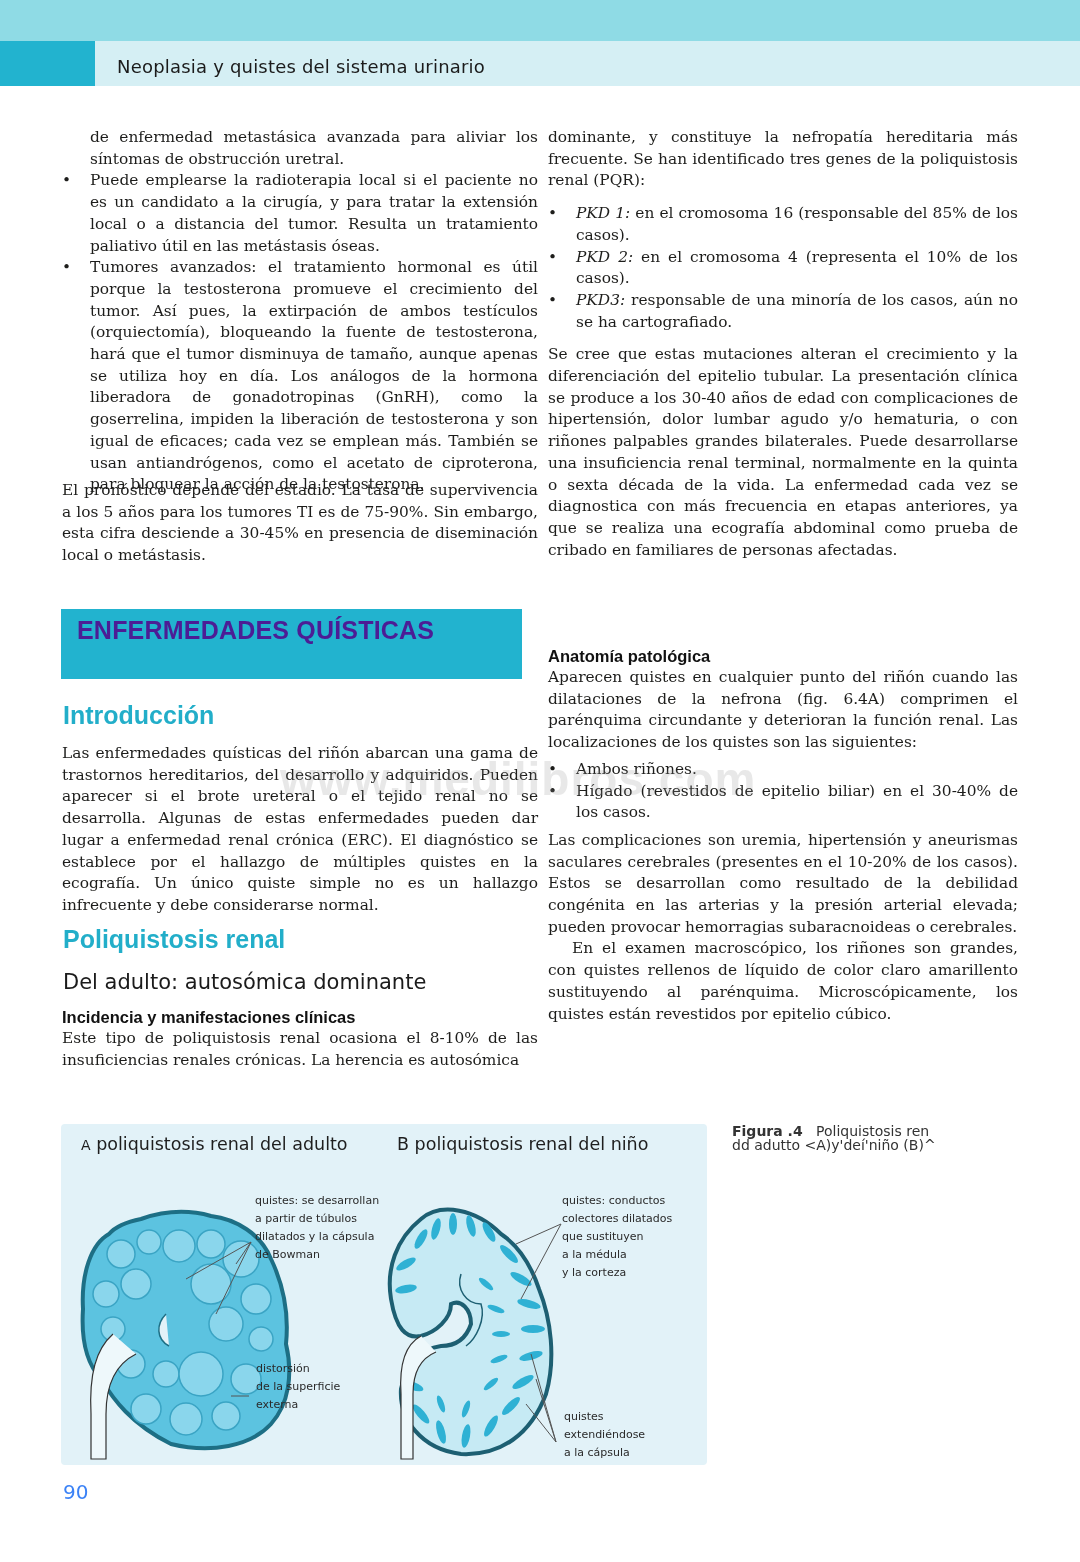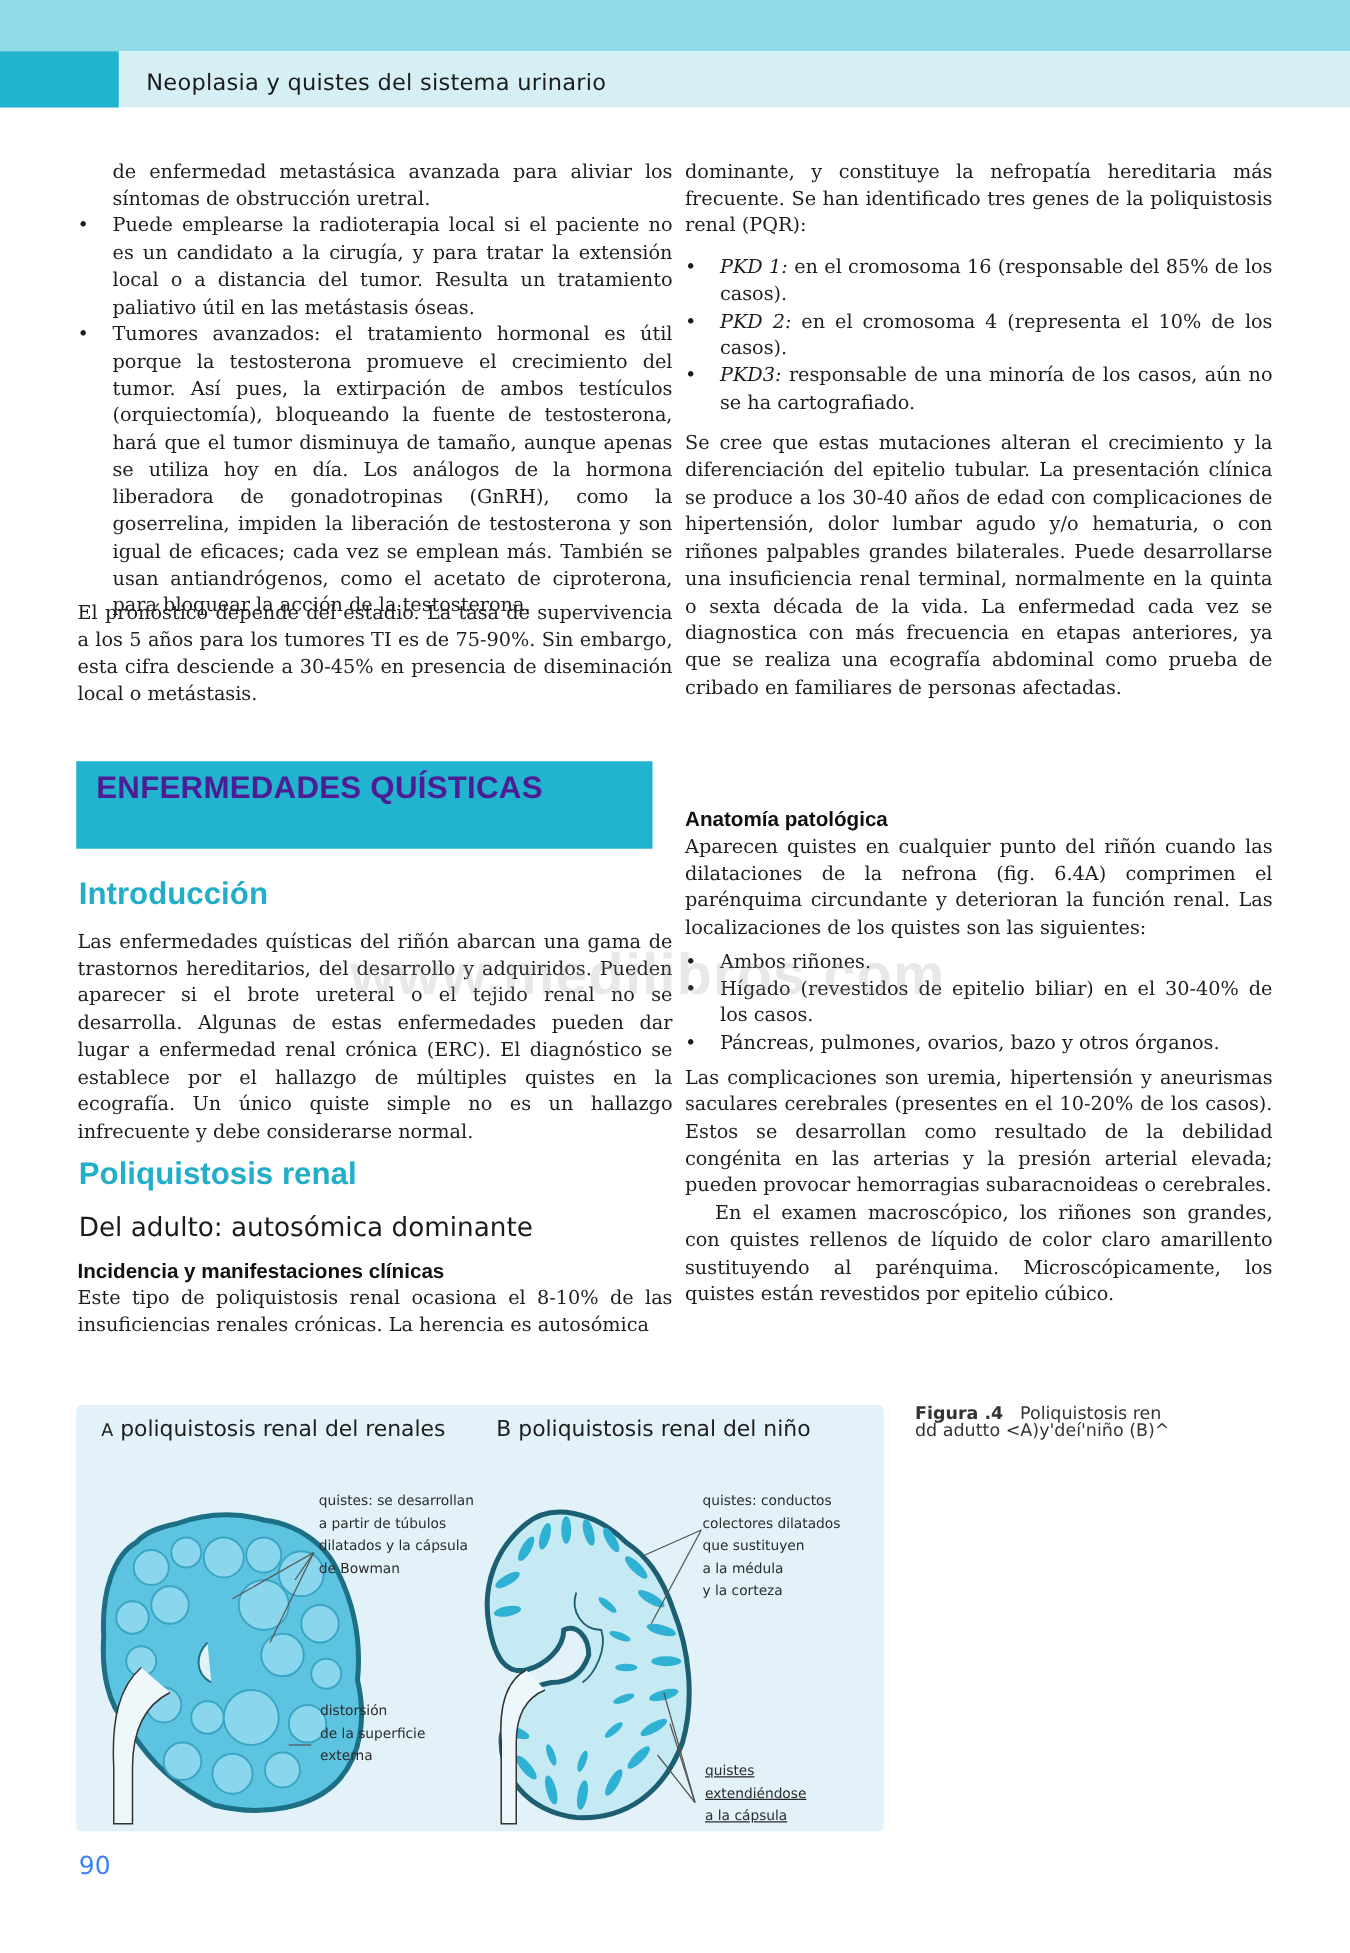--- a/index.html
+++ b/index.html
@@ -88,21 +88,20 @@
   </ul>
   <p style="margin-top:11px;">Se cree que estas mutaciones alteran el crecimiento y la diferenciación del epitelio tubular. La presentación clínica se produce a los 30-40 años de edad con complicaciones de hipertensión, dolor lumbar agudo y/o hematuria, o con riñones palpables grandes bilaterales. Puede desarrollarse una insuficiencia renal terminal, normalmente en la quinta o sexta década de la vida. La enfermedad cada vez se diagnostica con más frecuencia en etapas anteriores, ya que se realiza una ecografía abdominal como prueba de cribado en familiares de personas afectadas.</p>
 </div>
 
 <div class="col col-right" style="top:645px;">
   <div class="h4">Anatomía patológica</div>
   <p>Aparecen quistes en cualquier punto del riñón cuando las dilataciones de la nefrona (fig. 6.4A) comprimen el parénquima circundante y deterioran la función renal. Las localizaciones de los quistes son las siguientes:</p>
   <ul class="bul" style="margin-top:5px;">
     <li>Ambos riñones.</li>
     <li>Hígado (revestidos de epitelio biliar) en el 30-40% de los casos.</li>
-    <li>Páncreas, pulmones, ovarios, bazo y otros órganos.</li>
   </ul>
   <p style="margin-top:6px;">Las complicaciones son uremia, hipertensión y aneurismas saculares cerebrales (presentes en el 10-20% de los casos). Estos se desarrollan como resultado de la debilidad congénita en las arterias y la presión arterial elevada; pueden provocar hemorragias subaracnoideas o cerebrales.</p>
   <p style="text-indent:24px;">En el examen macroscópico, los riñones son grandes, con quistes rellenos de líquido de color claro amarillento sustituyendo al parénquima. Microscópicamente, los quistes están revestidos por epitelio cúbico.</p>
 </div>
 
 <div class="watermark">www.medilibros.com</div>
 
 <div class="figure-panel">
   <svg class="fig-svg" width="646" height="341" viewBox="0 0 646 341">
 
@@ -168,42 +167,42 @@
       <path d="M400 150 C395 165 405 180 420 180 C425 195 415 215 405 222" fill="none" stroke="#1d5f72" stroke-width="1.5"></path>
       <path d="M360 212 C345 220 338 240 340 270 L340 335 L352 335 L352 270 C352 250 358 235 375 228" fill="#eef8fb" stroke="#333" stroke-width="1.2"></path>
       <line x1="500" y1="100" x2="455" y2="120" stroke="#555" stroke-width="1"></line>
       <line x1="500" y1="100" x2="460" y2="175" stroke="#555" stroke-width="1"></line>
       <line x1="495" y1="318" x2="470" y2="230" stroke="#555" stroke-width="1"></line>
       <line x1="495" y1="318" x2="475" y2="255" stroke="#555" stroke-width="1"></line>
       <line x1="495" y1="318" x2="465" y2="280" stroke="#555" stroke-width="1"></line>
     </g>
   </svg>
 
-  <div class="fig-label" style="left:20px; top:10px;"><span class="letter">A</span> <span>poliquistosis renal del renales</span></div>
+  <div class="fig-label" style="left:20px; top:10px;"><span class="letter">A</span> <span>poliquistosis renal del adulto</span></div>
   <div class="fig-label" style="left:336px; top:10px;"><span>B</span> <span>poliquistosis renal del niño</span></div>
 
   <div class="fig-note" style="left:194px; top:68px;">
     <div>quistes: se desarrollan</div>
     <div>a partir de túbulos</div>
     <div>dilatados y la cápsula</div>
     <div>de Bowman</div>
   </div>
   <div class="fig-note" style="left:195px; top:236px;">
     <div>distorsión</div>
     <div>de la superficie</div>
     <div>externa</div>
   </div>
   <div class="fig-note" style="left:501px; top:68px;">
     <div>quistes: conductos</div>
     <div>colectores dilatados</div>
     <div>que sustituyen</div>
     <div>a la médula</div>
     <div>y la corteza</div>
   </div>
-  <div class="fig-note" style="left:503px; top:284px;text-decoration:underline;">
+  <div class="fig-note" style="left:503px; top:284px;">
     <div>quistes</div>
     <div>extendiéndose</div>
     <div>a la cápsula</div>
   </div>
 </div>
 
 <div class="caption">
   <div><b>Figura .4</b>&nbsp;&nbsp; <span>Poliquistosis ren</span></div>
   <div>dd adutto &lt;A)y'deí'niño (B)^</div>
 </div>

